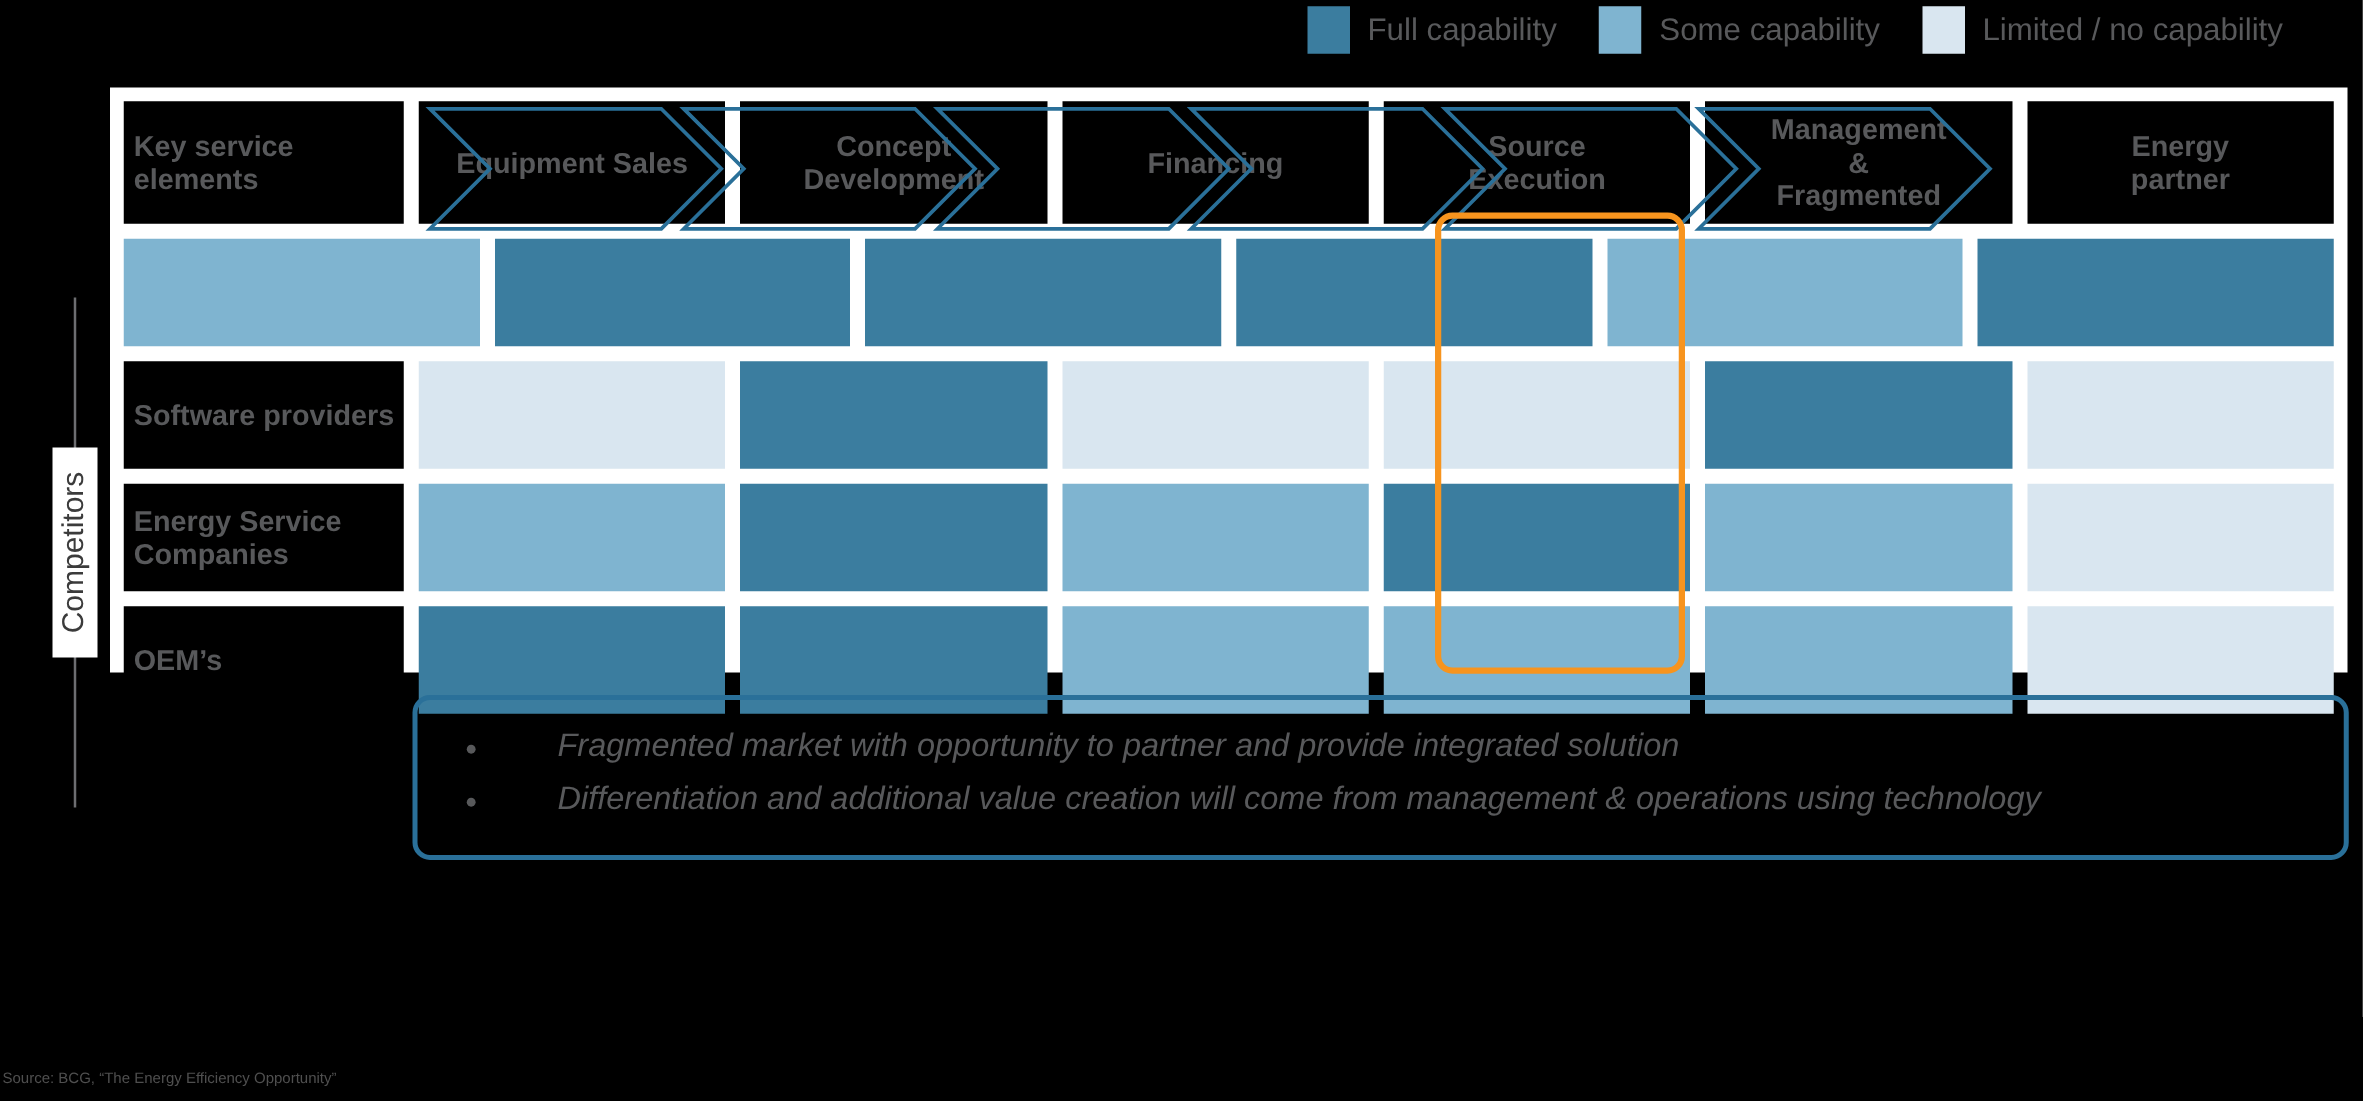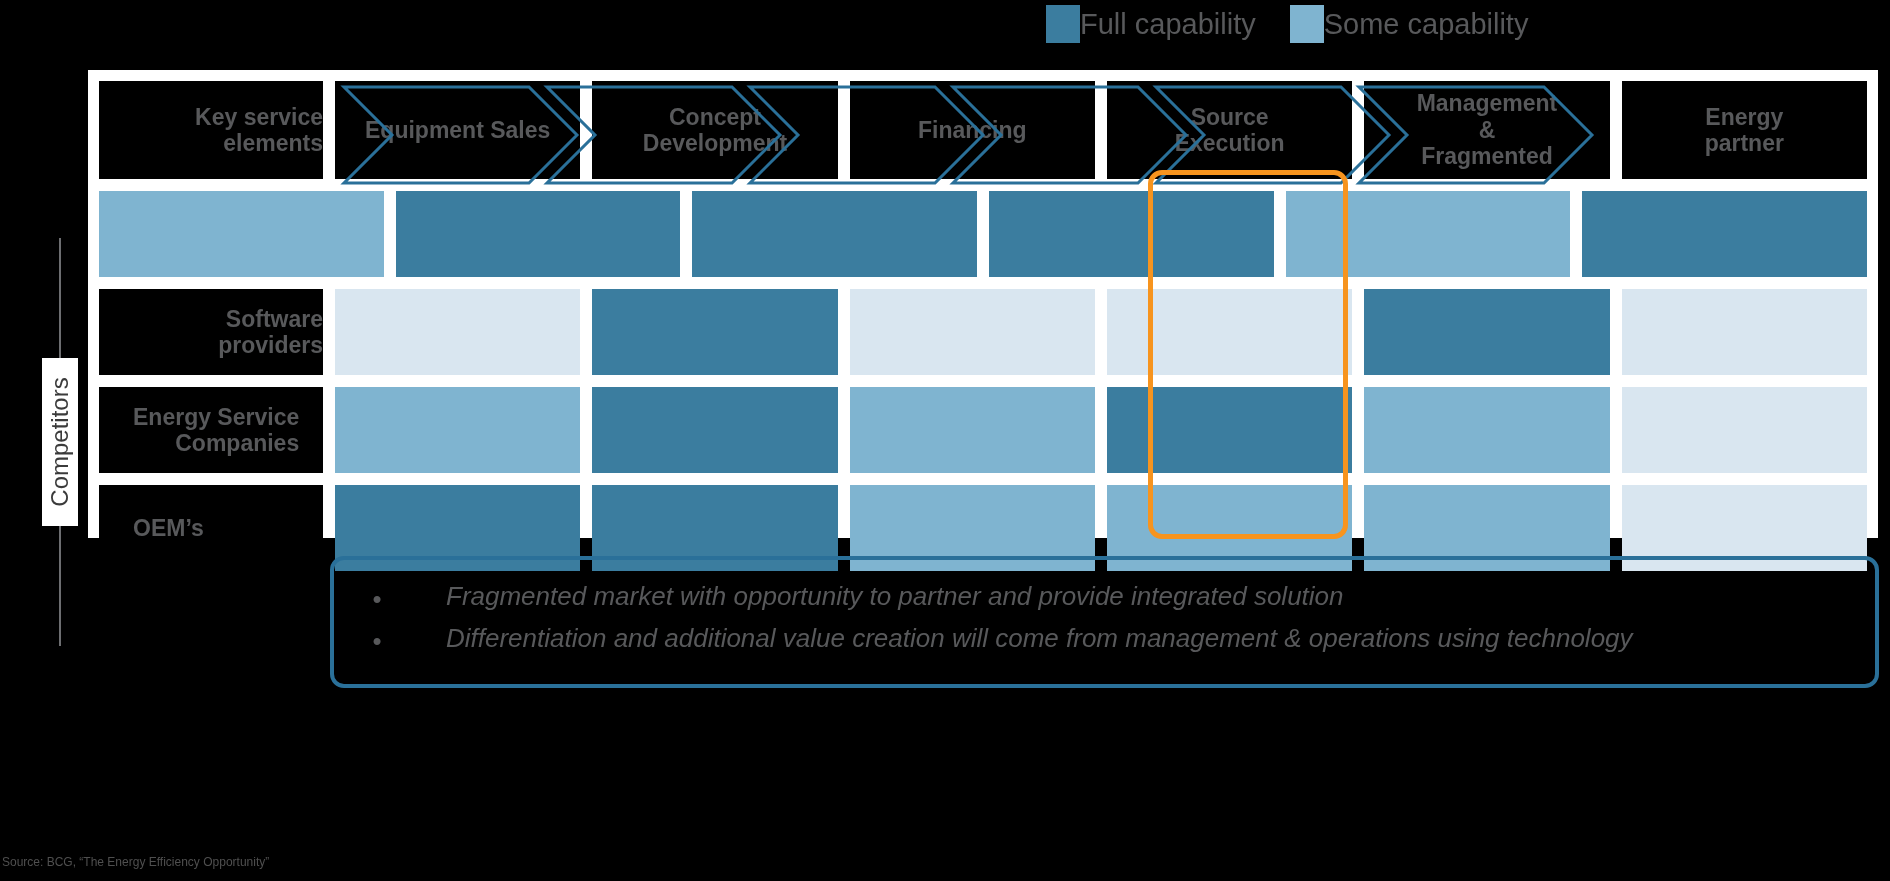--- a/index.html
+++ b/index.html
@@ -29,23 +29,24 @@
     display: flex;
     align-items: center;
   }
   .legend-swatch {
     width: 34px;
     height: 38px;
     flex: 0 0 auto;
   }
   .legend-label {
     color: #58595b;
-    font-size: 29px;
+    font-size: 25px;
     font-weight: 400;
     white-space: nowrap;
+    margin-left: 14px;
     margin-right: 34px;
   }
 
   
   #competitors-axis {
     position: absolute;
     left: 34px;
     top: 238px;
     width: 52px;
     height: 408px;
@@ -100,27 +101,26 @@
     gap: 12px;
     margin-bottom: 12px;
   }
   .mrow:last-child { margin-bottom: 0; }
 
   .rowlabel-cell {
     flex: 0 0 224px;
     background: #000000;
     display: flex;
     align-items: center;
-    padding-left: 34px;
+    padding-left: 8px;
     box-sizing: border-box;
     color: #58595b;
     font-size: 23px;
     font-weight: bold;
     line-height: 1.15;
-    text-align: right;
   }
   .header-row .rowlabel-cell { height: 98px; }
   .data-row .rowlabel-cell { height: 86px; }
 
   .hcell {
     flex: 1 1 0;
     height: 98px;
     background: #000000;
     display: flex;
     align-items: center;
@@ -216,20 +216,24 @@
 <body>
 
 <div id="legend">
   <div class="legend-item">
     <div class="legend-swatch" style="background:#3b7d9f"></div>
     <div class="legend-label">Full capability</div>
   </div>
   <div class="legend-item">
     <div class="legend-swatch" style="background:#7fb4d0"></div>
     <div class="legend-label">Some capability</div>
+  </div>
+  <div class="legend-item">
+    <div class="legend-swatch" style="background:#d9e6f0"></div>
+    <div class="legend-label">Limited / no capability</div>
   </div>
 </div>
 
 <div id="competitors-axis">
   <div id="competitors-line"></div>
   <div id="competitors-label">
     <span>Competitors</span>
   </div>
 </div>
 

